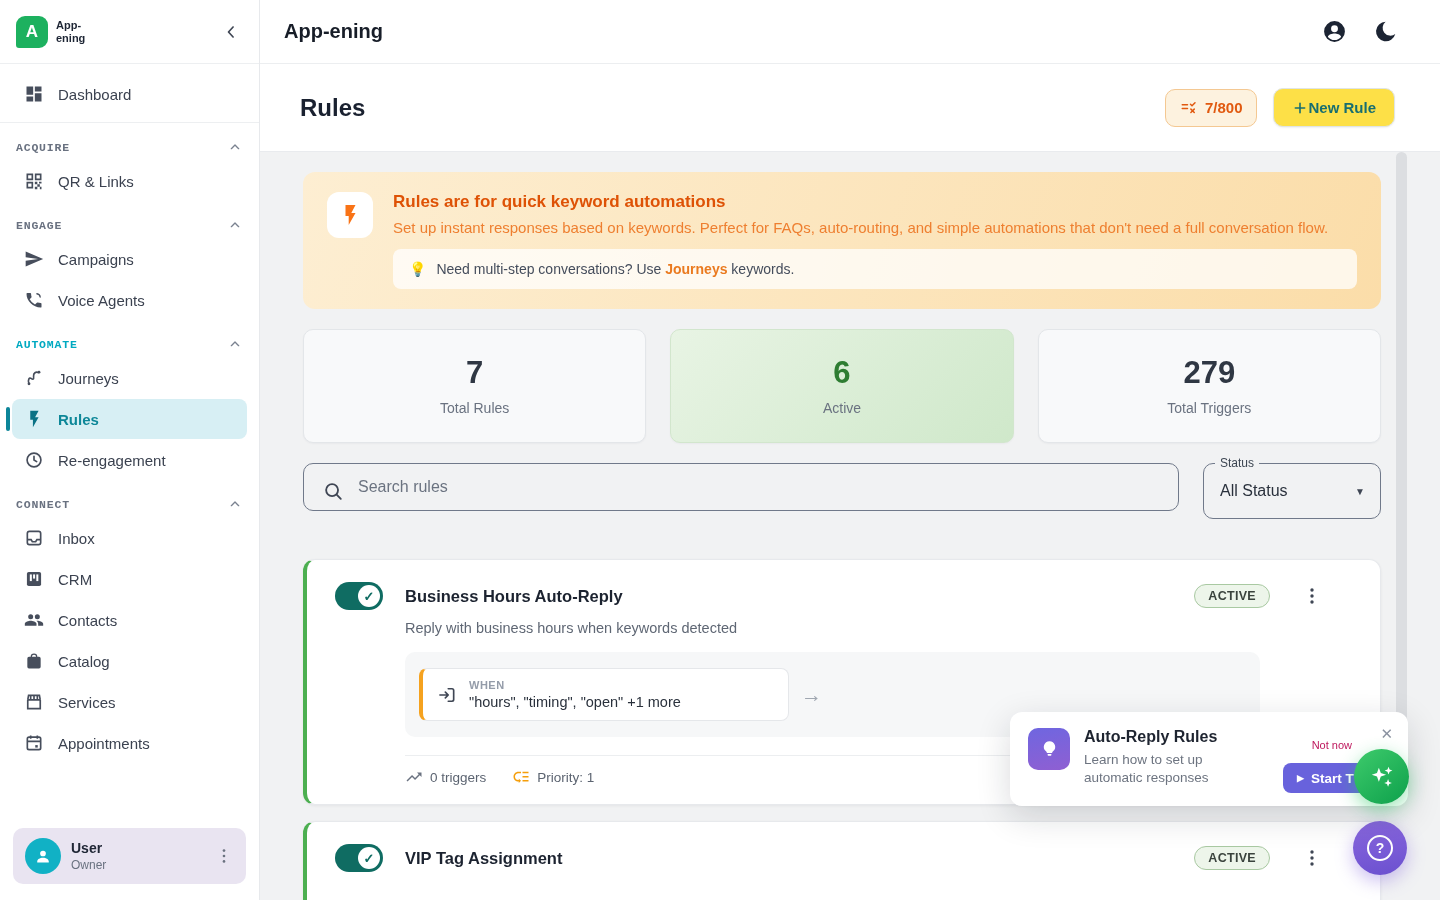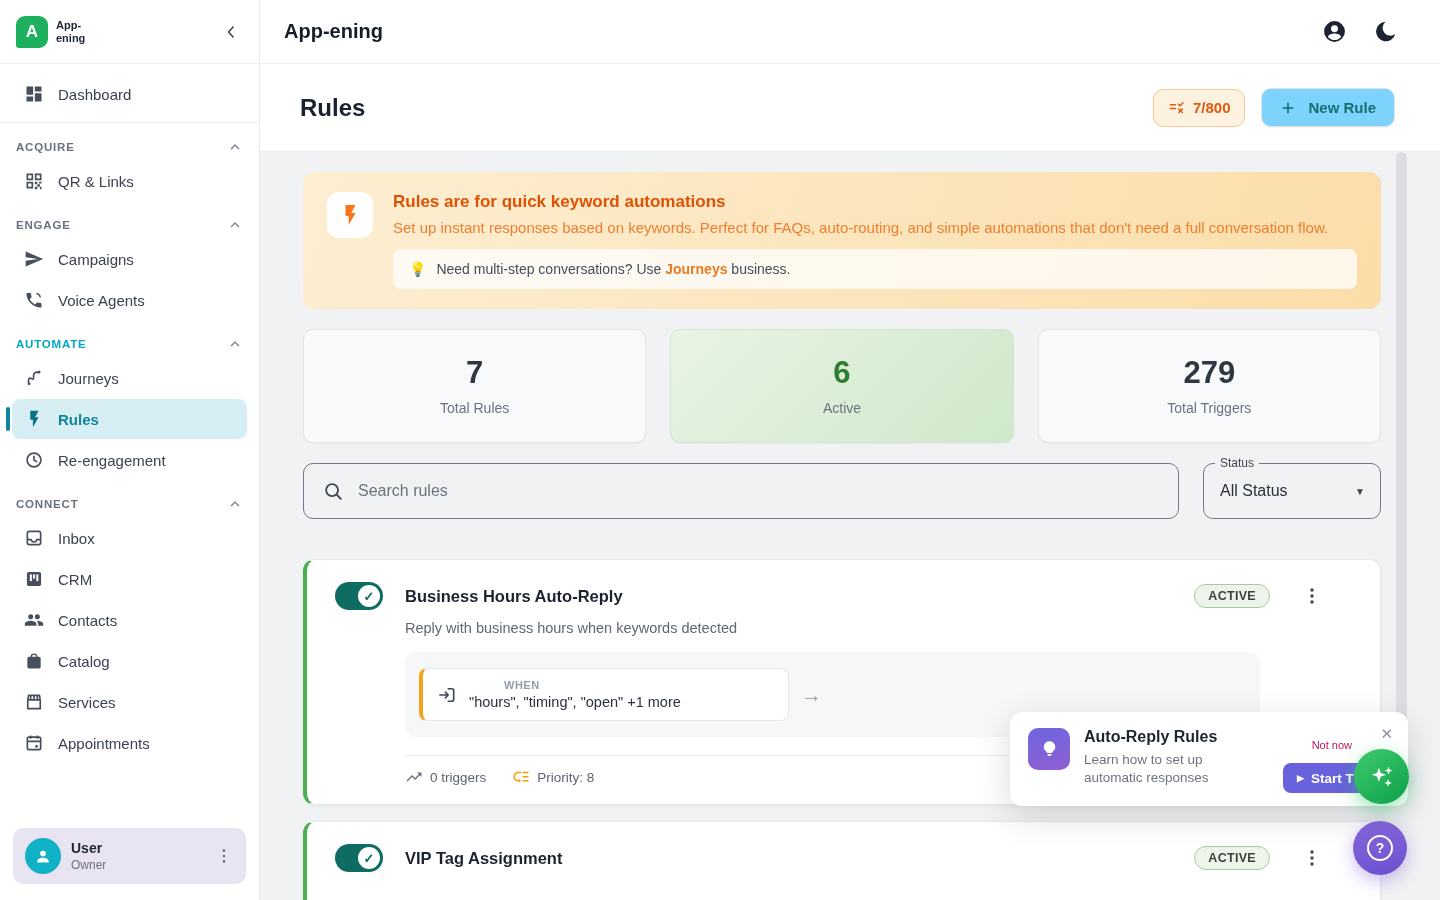--- a/index.html
+++ b/index.html
@@ -18,21 +18,21 @@
   .sb-nav { flex:1; padding:10px 12px 0; overflow:hidden; }
   .sb-item { height:40px; border-radius:8px; display:flex; align-items:center; gap:14px; padding:0 12px;
     font-size:15px; color:#3b4250; position:relative; cursor:pointer; margin-bottom:1px; }
   .sb-item .icon { width:20px; height:20px; color:#474e5c; flex:0 0 auto; }
   .sb-item.active { background:#d7eff4; color:#0d8798; font-weight:600; }
   .sb-item.active .icon { color:#0a7285; }
   .sb-item.active::before { content:""; position:absolute; left:-6px; top:8px; bottom:8px; width:4px;
     border-radius:3px; background:#0c8599; }
   .sb-divider { height:1px; background:#edeff1; margin:8px -12px; }
   .sb-section { margin:16px 4px 6px 4px; display:flex; align-items:center; justify-content:space-between; }
-  .sb-section .lbl { font-size:11.5px; font-weight:700; letter-spacing:.8px; color:#697180; }
+  .sb-section .lbl { font-size:11.5px; font-weight:700; letter-spacing:.8px; color:#697180;font-family:Liberation Mono, monospace; }
   .sb-section.accent .lbl { color:#00a9c1; }
   .sb-section .icon { width:16px; height:16px; color:#7a8290; cursor:pointer; }
   .sb-user { margin:10px 13px 16px; background:#e9e4f1; border-radius:10px; padding:10px 12px;
     display:flex; align-items:center; gap:10px; flex:0 0 auto; }
   .sb-avatar { width:36px; height:36px; border-radius:50%; background:#11b1c5; display:flex; align-items:center; justify-content:center; }
   .sb-avatar svg { width:22px; height:22px; }
   .sb-user-name { font-size:14px; font-weight:700; color:#202736; }
   .sb-user-role { font-size:12px; color:#6a7280; margin-top:2px; }
   .sb-user-menu { margin-left:auto; width:20px; height:20px; color:#6b7280; cursor:pointer; }
 
@@ -43,22 +43,22 @@
   .topbar-title { font-size:20px; font-weight:700; color:#171d28; }
   .topbar-right { margin-left:auto; display:flex; align-items:center; gap:26px; color:#1c2433; }
   .topbar-right .icon { width:25px; height:25px; cursor:pointer; }
 
   .page-head { height:88px; background:#fff; display:flex; align-items:center; padding:0 45px 0 40px;
     border-bottom:1px solid #e9ebee; }
   .page-title { font-size:24px; font-weight:600; color:#1a2130; }
   .quota { margin-left:auto; display:flex; align-items:center; gap:7px; padding:9px 14px; border-radius:10px;
     border:1.5px solid #f4c892; background:#fdf2df; color:#e1590f; font-size:15px; font-weight:600; }
   .quota .icon { width:18px; height:18px; }
-  .btn-new { margin-left:16px; display:flex; align-items:center; gap:12px; padding:10px 18px; border-radius:10px;
-    background:#7dd3fc; border:1px solid #e0e5e4; color:#186e70; font-size:15px; font-weight:600;
+  .btn-new { margin-left:16px; display:flex; align-items:center; gap:0; padding:10px 18px; border-radius:10px;
+    background:#fde047; border:1px solid #e0e5e4; color:#186e70; font-size:15px; font-weight:600;
     box-shadow:0 1px 2px rgba(0,0,0,.06); cursor:pointer; }
   .btn-new .icon { width:16px; height:16px; }
 
   .content { position:absolute; top:152px; left:0; right:0; bottom:0; background:#f1f2f3;
     padding:20px 59px 0 43px; overflow:hidden; }
 
   
   .banner { border-radius:12px; background:linear-gradient(110deg,#fdeed2 0%,#fbdda9 100%);
     padding:20px 24px; display:flex; gap:20px; margin-bottom:20px; }
   .banner-bolt { width:46px; height:46px; background:#fff; border-radius:12px; color:#f97316;
@@ -75,21 +75,21 @@
   .stat { background:#f8f9fa; border:1px solid #e3e6e9; border-radius:10px; text-align:center;
     padding:26px 0; box-shadow:0 1px 2px rgba(16,24,40,.04); }
   .stat.green { background:linear-gradient(135deg,#e8f4e4,#cfe8ca); border-color:#d2e6cd; }
   .stat-value { font-size:31px; font-weight:600; color:#2f3743; line-height:1.1; margin-bottom:10px; }
   .stat.green .stat-value { color:#2e7d32; }
   .stat-label { font-size:14px; color:#6a7280; }
 
   
   .filters { display:flex; gap:24px; margin-bottom:40px; }
   .search-wrap { flex:1; position:relative; }
-  .search-wrap input { width:100%; height:56px; border:1.5px solid #70798a; border-radius:10px; background:transparent;
+  .search-wrap input { width:100%; height:48px; border:1.5px solid #70798a; border-radius:10px; background:transparent;
     padding:0 16px 0 54px; font-size:16px; color:#2a313c; font-family:inherit; outline:none; }
   .search-wrap input::placeholder { color:#6b7380; }
   .search-wrap .icon { position:absolute; left:19px; top:17px; width:22px; height:22px; color:#3f4654; }
   .status-wrap { width:178px; position:relative; height:56px; border:1.5px solid #70798a; border-radius:10px; cursor:pointer; }
   .status-label { position:absolute; top:-8px; left:11px; background:#f1f2f3; padding:0 5px; font-size:12px; color:#3c4551; }
   .status-value { line-height:53px; padding-left:16px; font-size:16px; color:#2a313c; }
   .status-arrow { position:absolute; right:15px; top:22px; font-size:10px; color:#3f4654; }
 
   
   .rule-card { background:#fff; border:1px solid #e7e9ec; border-left:4px solid #4caf50; border-radius:12px;
@@ -104,21 +104,21 @@
     font-size:12.5px; font-weight:600; letter-spacing:.3px; }
   .kebab { width:24px; height:24px; color:#3f4654; margin:0 28px 0 8px; cursor:pointer; }
   .rule-desc { margin:10px 92px 0 70px; font-size:14.5px; color:#5f6774; }
   .flow { margin:16px 92px 0 70px; background:#f6f7f8; border-radius:10px; padding:16px 14px;
     display:flex; align-items:center; gap:12px; }
   .step { background:#fff; border:1px solid #e5e7ea; border-radius:8px; padding:10px 14px;
     display:flex; align-items:center; gap:12px; }
   .step.when { width:370px; border-left:4px solid #f5a21f; }
   .step.then { flex:1; border-left:4px solid #4cae50; }
   .step .icon { width:20px; height:20px; color:#3f4654; flex:0 0 auto; }
-  .step-label { font-size:11px; font-weight:700; letter-spacing:.5px; color:#949ca9;margin-left:35px; }
+  .step-label { font-size:11px; font-weight:700; letter-spacing:.5px; color:#949ca9; }
   .step-value { font-size:14.5px; color:#2a313c; margin-top:3px; }
   .flow-arrow { color:#a0a7b1; font-size:21px; }
   .rule-divider { margin:18px 92px 0 70px; height:1px; background:#eceef0; }
   .rule-foot { margin:12px 92px 0 70px; display:flex; align-items:center; gap:26px; font-size:13.5px; color:#5c6471; }
   .rule-foot .item { display:flex; align-items:center; gap:7px; }
   .rule-foot .icon { width:18px; height:18px; color:#6a7280; }
   .rule-foot .icon.prio { color:#f59e0b; }
 
   
   .popup { position:absolute; left:1010px; top:712px; width:398px; min-height:94px; background:#fff; border-radius:12px;
@@ -388,21 +388,21 @@
             <path d="M7.5 2v11h3.2v9l6.8-12h-4.2l4.2-8z"></path>
           </svg>
       </div>
       <div style="flex:1;">
         <div class="banner-title">Rules are for quick keyword automations</div>
         <div class="banner-body">Set up instant responses based on keywords. Perfect for FAQs, auto-routing, and simple automations that don't need a full conversation flow.</div>
         <div class="banner-tip">
           <span>💡</span>
           <span><span>Need multi-step conversations? Use</span>
             <span class="link">Journeys</span>
-            <span>business.</span></span>
+            <span>keywords.</span></span>
         </div>
       </div>
     </div>
 
     <div class="stats">
       <div class="stat">
         <div class="stat-value">7</div>
         <div class="stat-label">Total Rules</div>
       </div>
       <div class="stat green">
@@ -472,21 +472,21 @@
               </svg>
             </span>
           <span>0 triggers</span>
         </div>
         <div class="item">
           <span class="icon prio">
               <svg viewBox="0 0 24 24" fill="currentColor">
                 <path d="M14 5h8v2h-8V5zm0 5.5h8v2h-8v-2zm0 5.5h8v2h-8v-2zM2 11.5C2 15.1 4.9 18 8.5 18H9v2l3-3-3-3v2h-.5C6 16 4 14 4 11.5S6 7 8.5 7H12V5H8.5C4.9 5 2 7.9 2 11.5z"></path>
               </svg>
             </span>
-          <span>Priority: 8</span>
+          <span>Priority: 1</span>
         </div>
       </div>
     </div>
 
     <div class="rule-card" style="height:200px;">
       <div class="rule-head">
         <div class="toggle">
           <div class="thumb">✓</div>
         </div>
         <div class="rule-title">VIP Tag Assignment</div>

